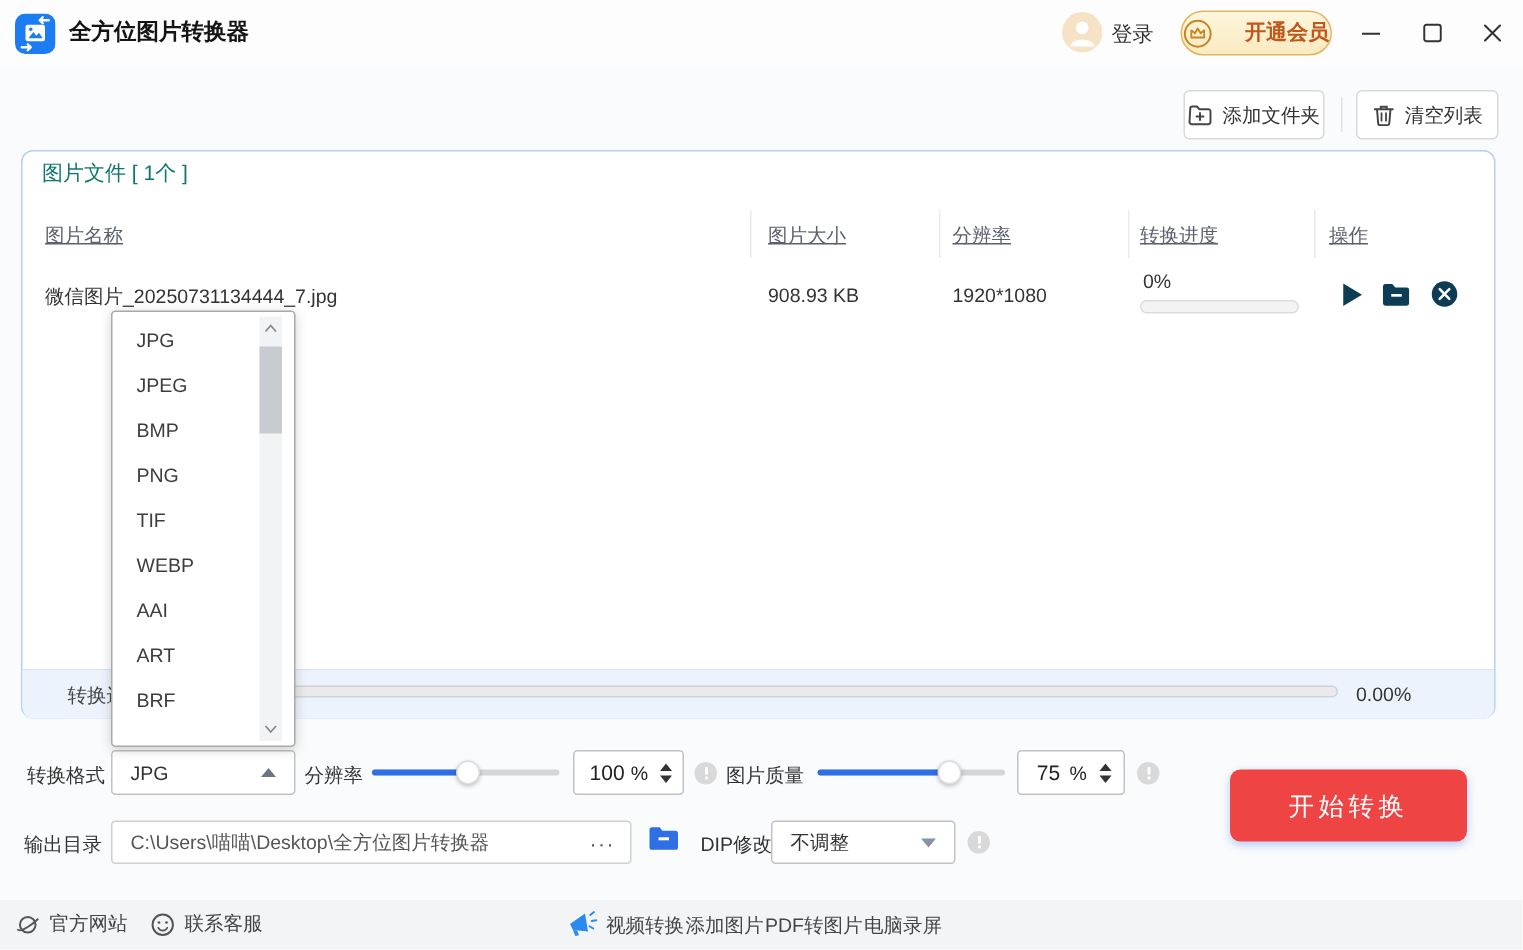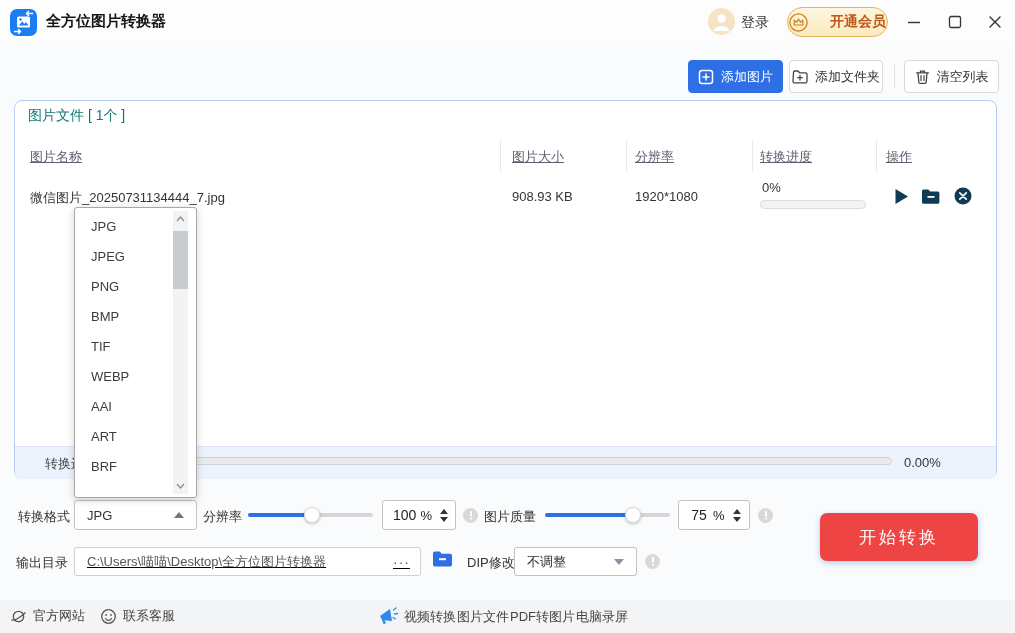--- a/index.html
+++ b/index.html
@@ -44,21 +44,21 @@
   .slider-fill{position:absolute;left:0;top:0;height:4px;border-radius:2px;background:#2e6fe6;}
   .slider-thumb{position:absolute;top:-6px;width:16px;height:16px;border-radius:50%;background:#fff;border:1px solid #dcdcdc;box-sizing:border-box;box-shadow:0 1px 3px rgba(0,0,0,.25);cursor:pointer;}
   .spin{position:absolute;top:500px;height:30px;background:#fff;border:1px solid #c2c2c2;border-radius:3px;box-sizing:border-box;display:flex;align-items:center;}
   .spin .v{font-size:14px;color:#222;text-align:center;}
   .spin .u{font-size:13px;color:#222;}
   .spin-arrows{display:flex;flex-direction:column;gap:3px;margin-left:8px;margin-right:7px;cursor:pointer;}
   .sa-up{width:0;height:0;border-left:4px solid transparent;border-right:4px solid transparent;border-bottom:5px solid #333;}
   .sa-down{width:0;height:0;border-left:4px solid transparent;border-right:4px solid transparent;border-top:5px solid #333;}
   .info-icon{position:absolute;width:15px;height:15px;border-radius:50%;background:#d9d9d9;display:flex;align-items:center;justify-content:center;}
   .start-btn{position:absolute;left:820px;top:513px;width:158px;height:48px;border-radius:7px;background:#ef4444;color:#fff;font-size:17px;letter-spacing:3px;display:flex;align-items:center;justify-content:center;cursor:pointer;box-shadow:0 2px 6px rgba(52,116,234,.35);}
-  .path-field{position:absolute;left:74px;top:547px;width:347px;height:29px;border:1px solid #cfcfcf;border-radius:3px;background:#fff;box-sizing:border-box;display:flex;align-items:center;text-decoration:underline;}
+  .path-field{position:absolute;left:74px;top:547px;width:347px;height:29px;border:1px solid #cfcfcf;border-radius:3px;background:#fff;box-sizing:border-box;display:flex;align-items:center;}
   .path-field input{border:none;outline:none;flex:1;margin-left:10px;font-size:13px;color:#555;font-family:"Liberation Sans","DejaVu Sans",sans-serif;background:transparent;}
   .browse-dots{margin-right:10px;font-size:14px;color:#555;letter-spacing:1px;cursor:pointer;}
   
   .footer{position:absolute;left:0;top:600px;width:1015px;height:33px;background:#f3f4f6;}
   .foot-item{position:absolute;top:607px;display:flex;align-items:flex-end;gap:6px;font-size:13px;color:#444;cursor:pointer;}
   .promos{position:absolute;left:404px;top:608px;display:flex;gap:1px;font-size:13px;color:#454545;}
   .promos span{cursor:pointer;}
 </style>
 </head>
 <body>
@@ -101,27 +101,20 @@
           <rect x="1.5" y="1.5" width="11" height="11" rx="1.5" fill="none" stroke="#333" stroke-width="1.3"></rect>
         </svg>
     </div>
     <div class="win-btn" style="left:983px">
       <svg width="14" height="14" viewBox="0 0 14 14">
           <path d="M2 2 L12 12 M12 2 L2 12" stroke="#333" stroke-width="1.4" stroke-linecap="round"></path>
         </svg>
     </div>
   </div>
 
-  <div class="btn btn-primary abs" style="left:688px;top:60px;width:95px;height:33px">
-    <svg width="16" height="16" viewBox="0 0 16 16">
-      <rect x="1.5" y="1.5" width="13" height="13" rx="2.5" fill="none" stroke="#fff" stroke-width="1.5"></rect>
-      <path d="M8 5 V11 M5 8 H11" stroke="#fff" stroke-width="1.5" stroke-linecap="round"></path>
-    </svg>
-    <span>添加图片</span>
-  </div>
   <div class="btn btn-plain abs" style="left:789px;top:60px;width:94px;height:33px">
     <svg width="16" height="15" viewBox="0 0 16 15">
       <path d="M1.5 3.5 a1.5 1.5 0 0 1 1.5-1.5 h3 l1.6 1.8 h5.9 a1.5 1.5 0 0 1 1.5 1.5 v7 a1.5 1.5 0 0 1-1.5 1.5 h-11 a1.5 1.5 0 0 1-1.5-1.5 z" fill="none" stroke="#444" stroke-width="1.3"></path>
       <path d="M8 6.3 V11 M5.7 8.7 H10.3" stroke="#444" stroke-width="1.3" stroke-linecap="round"></path>
     </svg>
     <span>添加文件夹</span>
   </div>
   <div class="toolbar-divider"></div>
   <div class="btn btn-plain abs" style="left:904px;top:60px;width:95px;height:33px">
     <svg width="15" height="16" viewBox="0 0 15 16">
@@ -170,22 +163,22 @@
 
   <div class="strip"></div>
   <div class="cell" style="left:45px;top:455px;color:#444">转换进度</div>
   <div class="overall-bar"></div>
   <div class="cell" style="left:904px;top:455px">0.00%</div>
 
   <div class="dropdown">
     <ul>
       <li>JPG</li>
       <li>JPEG</li>
+      <li>BMP</li>
       <li>PNG</li>
-      <li>BMP</li>
       <li>TIF</li>
       <li>WEBP</li>
       <li>AAI</li>
       <li>ART</li>
       <li>BRF</li>
     </ul>
     <div class="dd-scroll">
       <svg class="dd-chev" style="top:5px" viewBox="0 0 9 6">
           <path d="M1 5 L4.5 1 L8 5" fill="none" stroke="#8a8a8a" stroke-width="1.2"></path>
         </svg>
@@ -284,18 +277,18 @@
     </svg>
     <span>联系客服</span>
   </div>
   <svg class="abs" style="left:377px;top:604px" width="22" height="22" viewBox="0 0 22 22">
     <path d="M3 12 L13 5 L15 17 L5 16 Z" fill="#2a8af0"></path>
     <path d="M5 16 l1.5 4 2.5-0.5 -1.2-3.2z" fill="#2a8af0"></path>
     <path d="M16.5 6 l2.5-2 M17.5 10 l3-0.5 M16 13.5 l2.5 1.5" stroke="#2a8af0" stroke-width="1.3" fill="none" stroke-linecap="round"></path>
   </svg>
   <div class="promos">
     <span>视频转换</span>
-    <span>图片文件</span>
+    <span>添加图片</span>
     <span>PDF转图片</span>
     <span>电脑录屏</span>
   </div>
 
 </div>
 
 </body></html>

